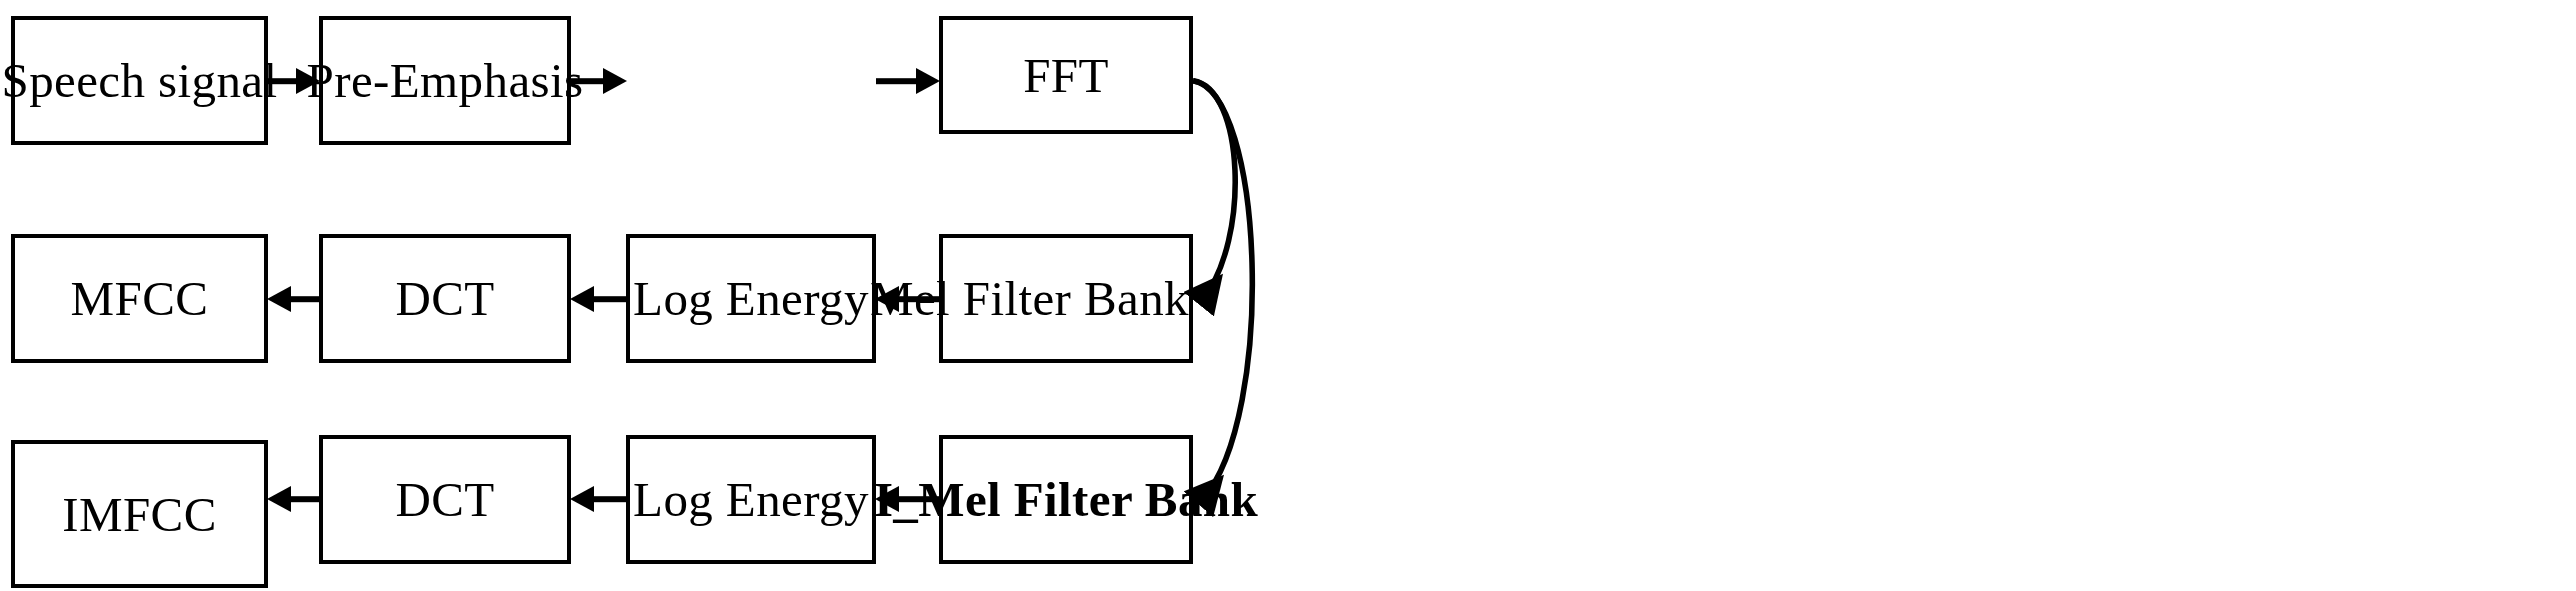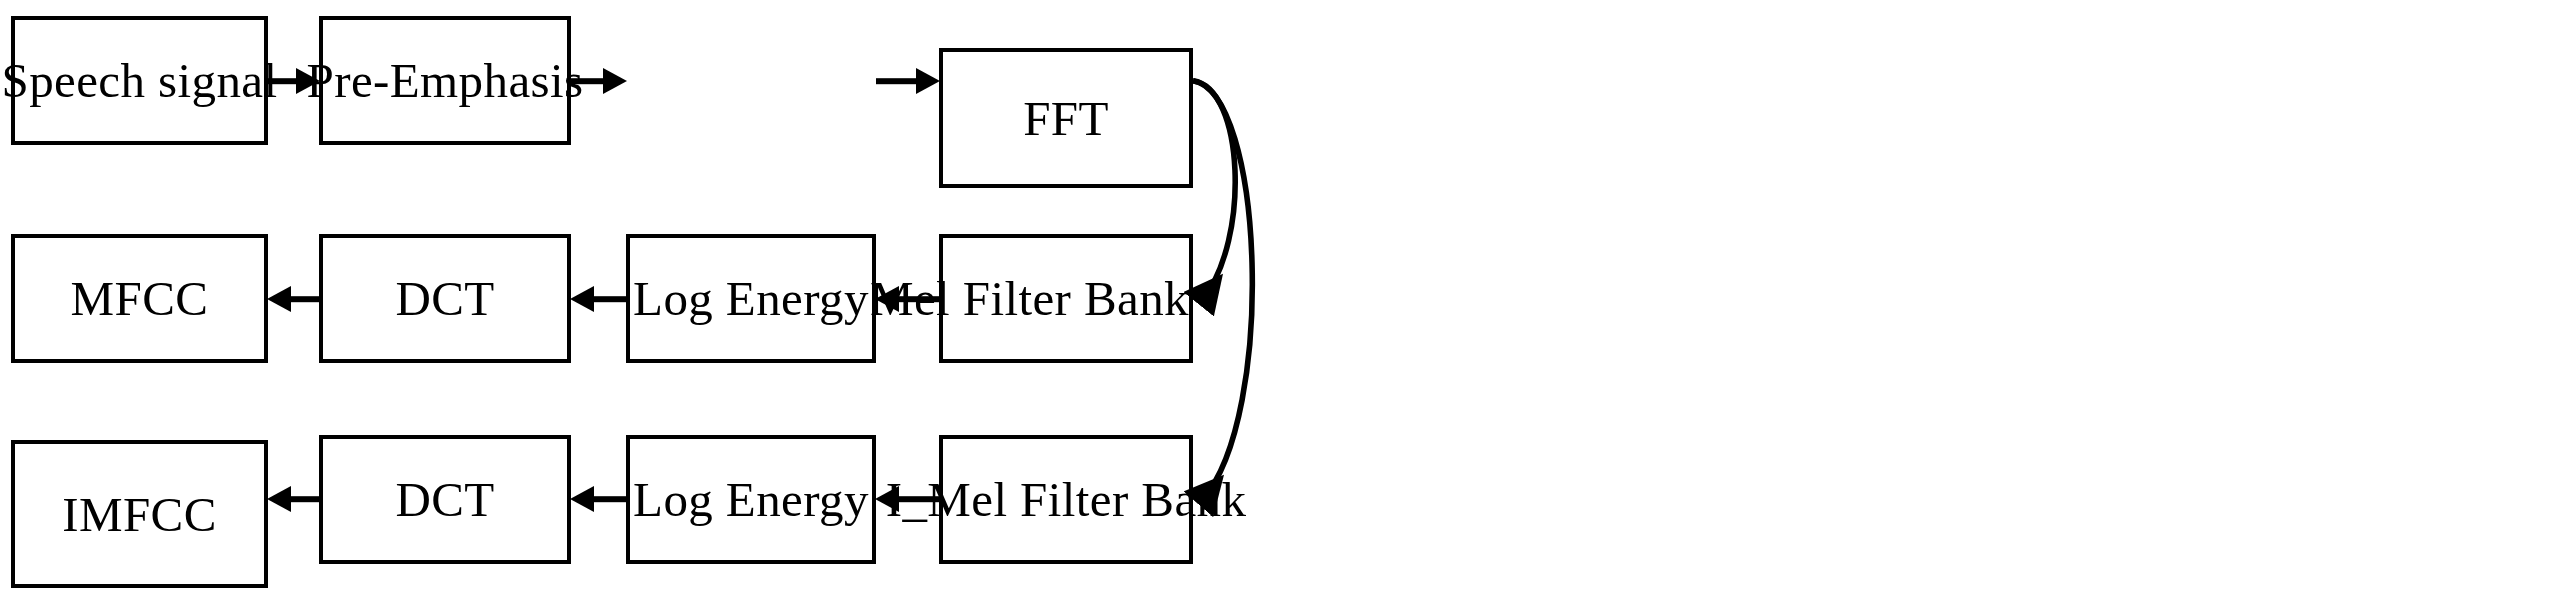--- a/index.html
+++ b/index.html
@@ -92,21 +92,21 @@
     <div class="shaft" style="width:36px;"></div>
     <div class="head"></div>
   </div>
 
 
   <div class="arrow right" style="left:876px; top:81px; width:63px;">
     <div class="shaft" style="width:44px;"></div>
     <div class="head"></div>
   </div>
 
-  <div class="node" style="left:939px; top:16px; width:254px; height:140px;margin-top:32px;">
+  <div class="node" style="left:939px; top:16px; width:254px; height:118px;">
     <span>FFT</span>
   </div>
 
   <div class="node" style="left:11px; top:234px; width:257px; height:129px;text-align:center;">
     <span>MFCC</span>
   </div>
 
   <div class="arrow left" style="left:268px; top:299px; width:51px;">
     <div class="shaft" style="left:19px; width:32px;"></div>
     <div class="head"></div>
@@ -154,21 +154,21 @@
 
   <div class="node" style="left:626px; top:435px; width:250px; height:129px;">
     <span>Log Energy</span>
   </div>
 
   <div class="arrow left" style="left:876px; top:499px; width:63px;">
     <div class="shaft" style="left:19px; width:44px;"></div>
     <div class="head"></div>
   </div>
 
-  <div class="node" style="left:939px; top:435px; width:254px; height:129px;">
+  <div class="node" style="left:939px; top:435px; width:254px; height:129px;font-weight:bold;">
     <span>I_Mel Filter Bank</span>
   </div>
 
   <svg id="curves" viewBox="0 0 3230 742">
     <defs>
       <marker id="arrowLeft" viewBox="0 0 12 12" refX="10" refY="6" markerWidth="7" markerHeight="7" orient="auto-start-reverse">
         <path d="M 0 6 L 12 0 L 12 12 z" fill="#000000"></path>
       </marker>
     </defs>
 

